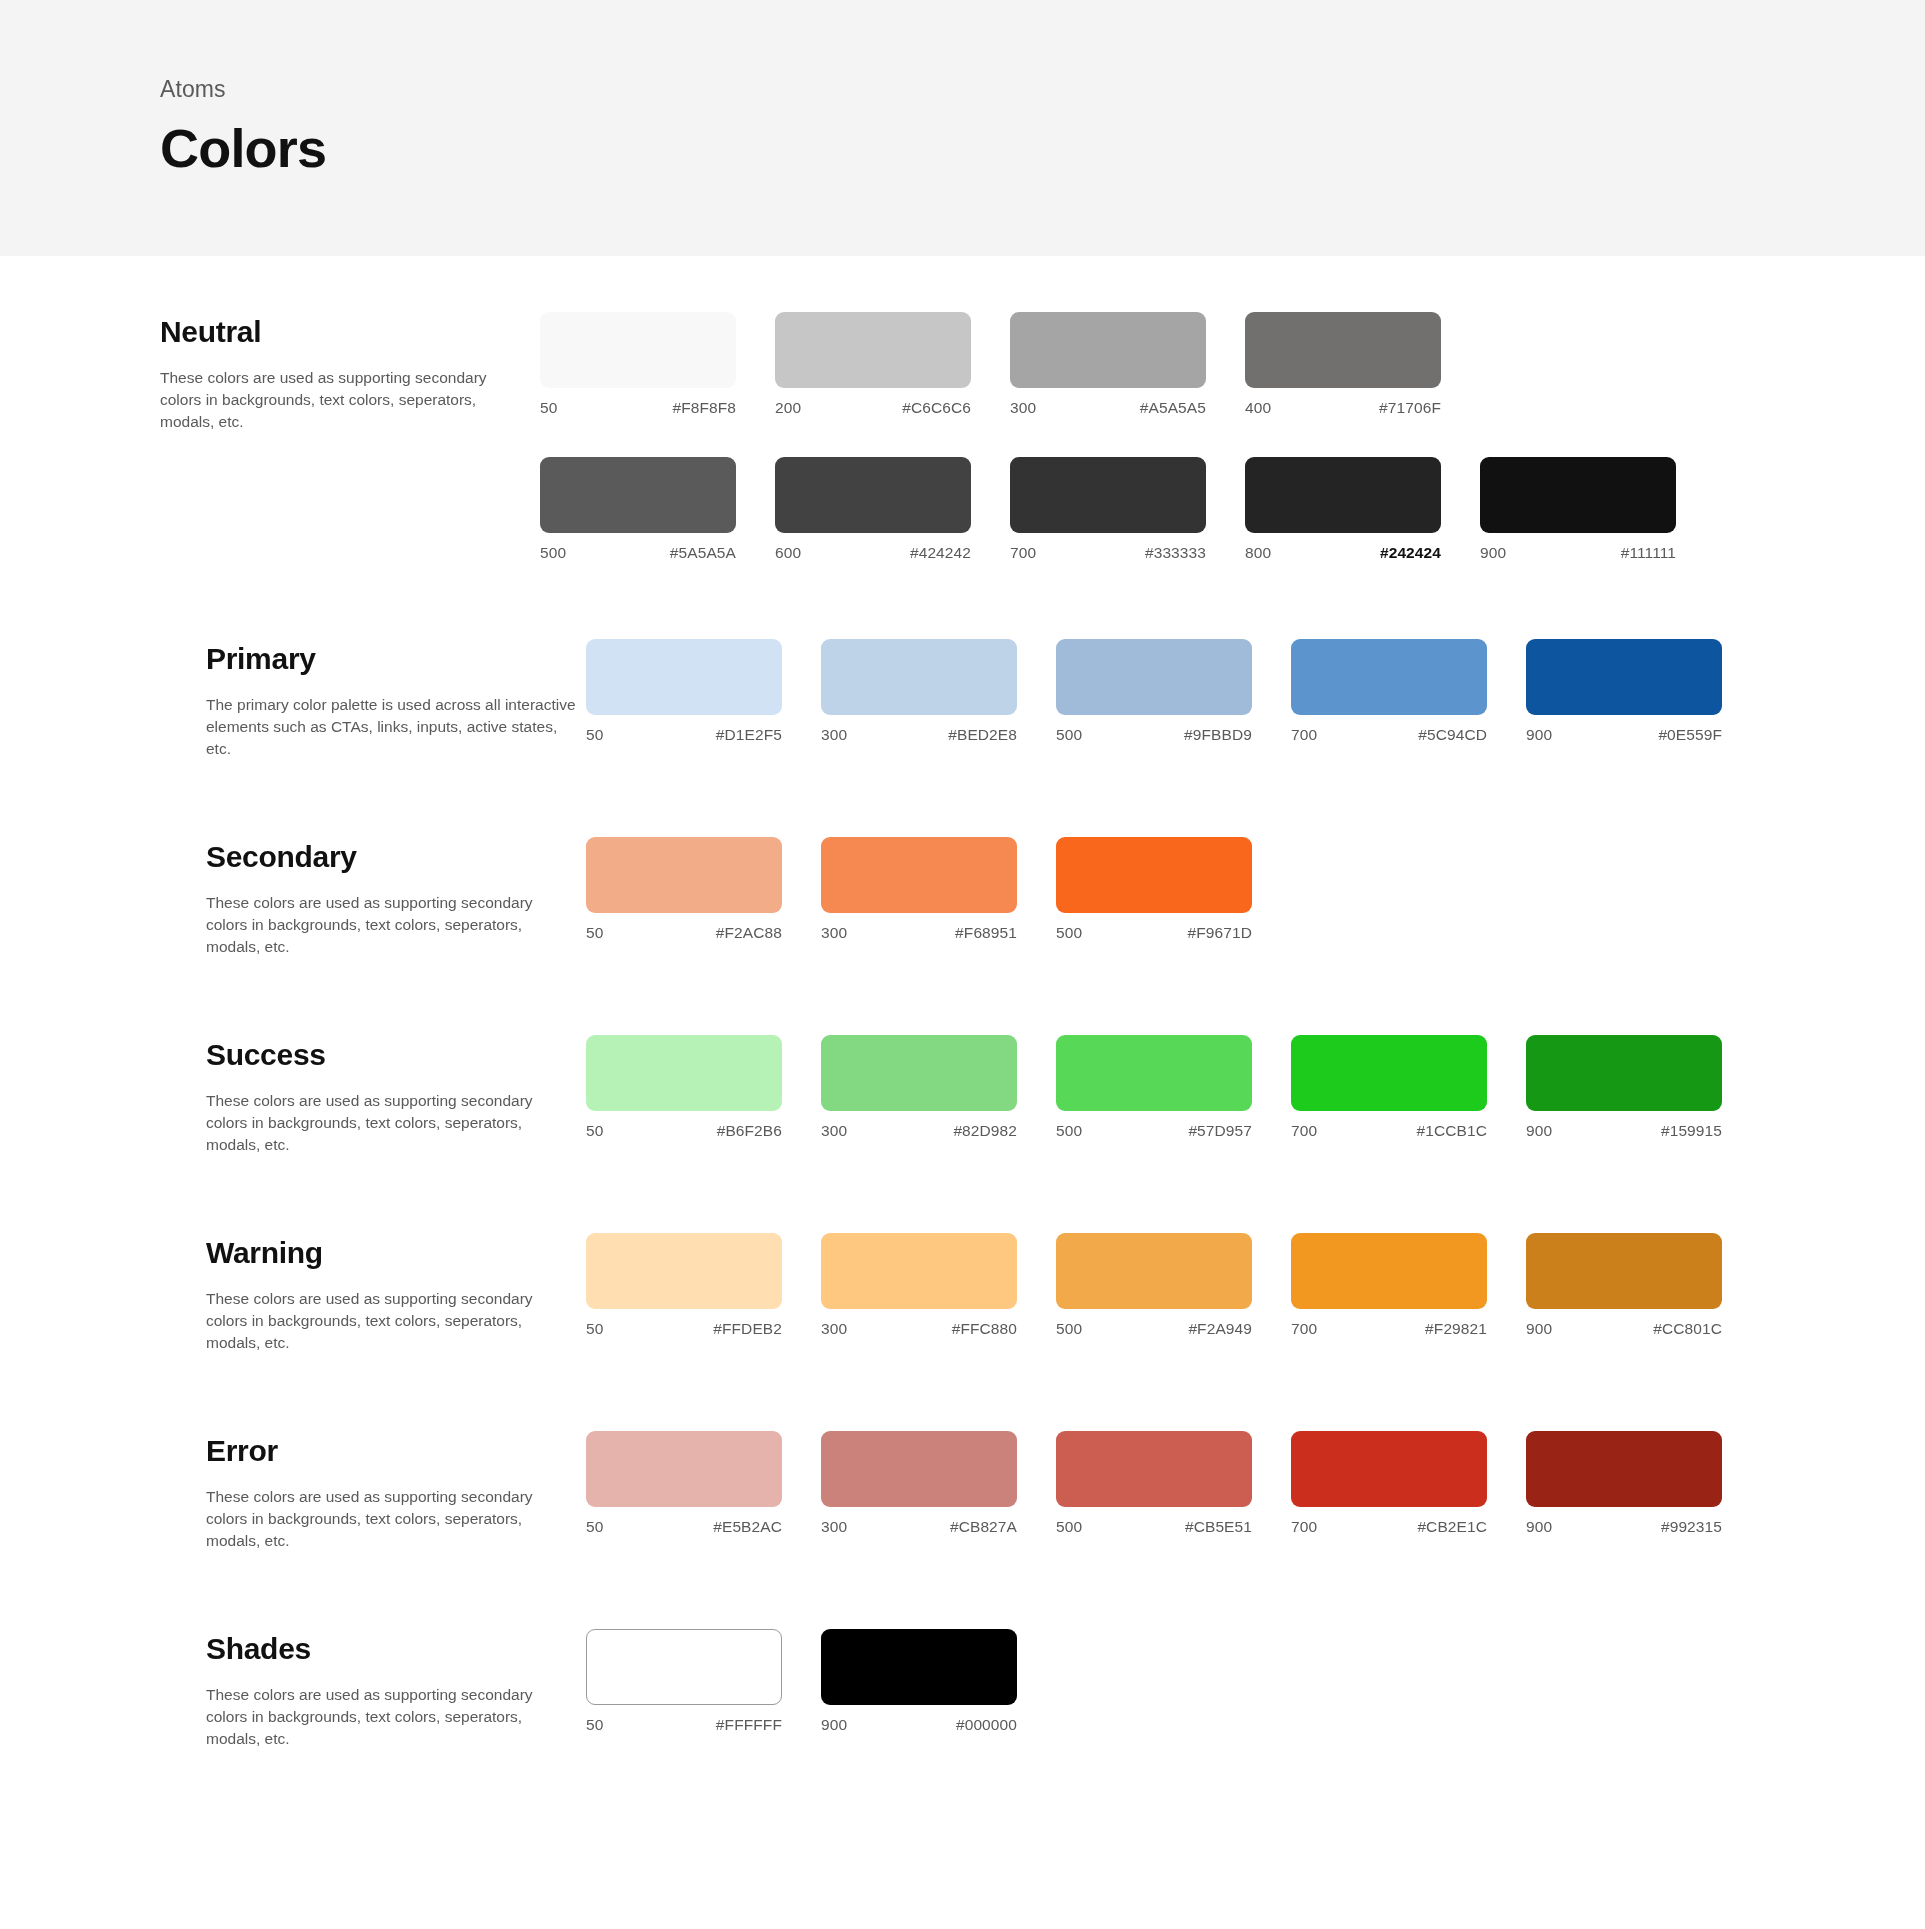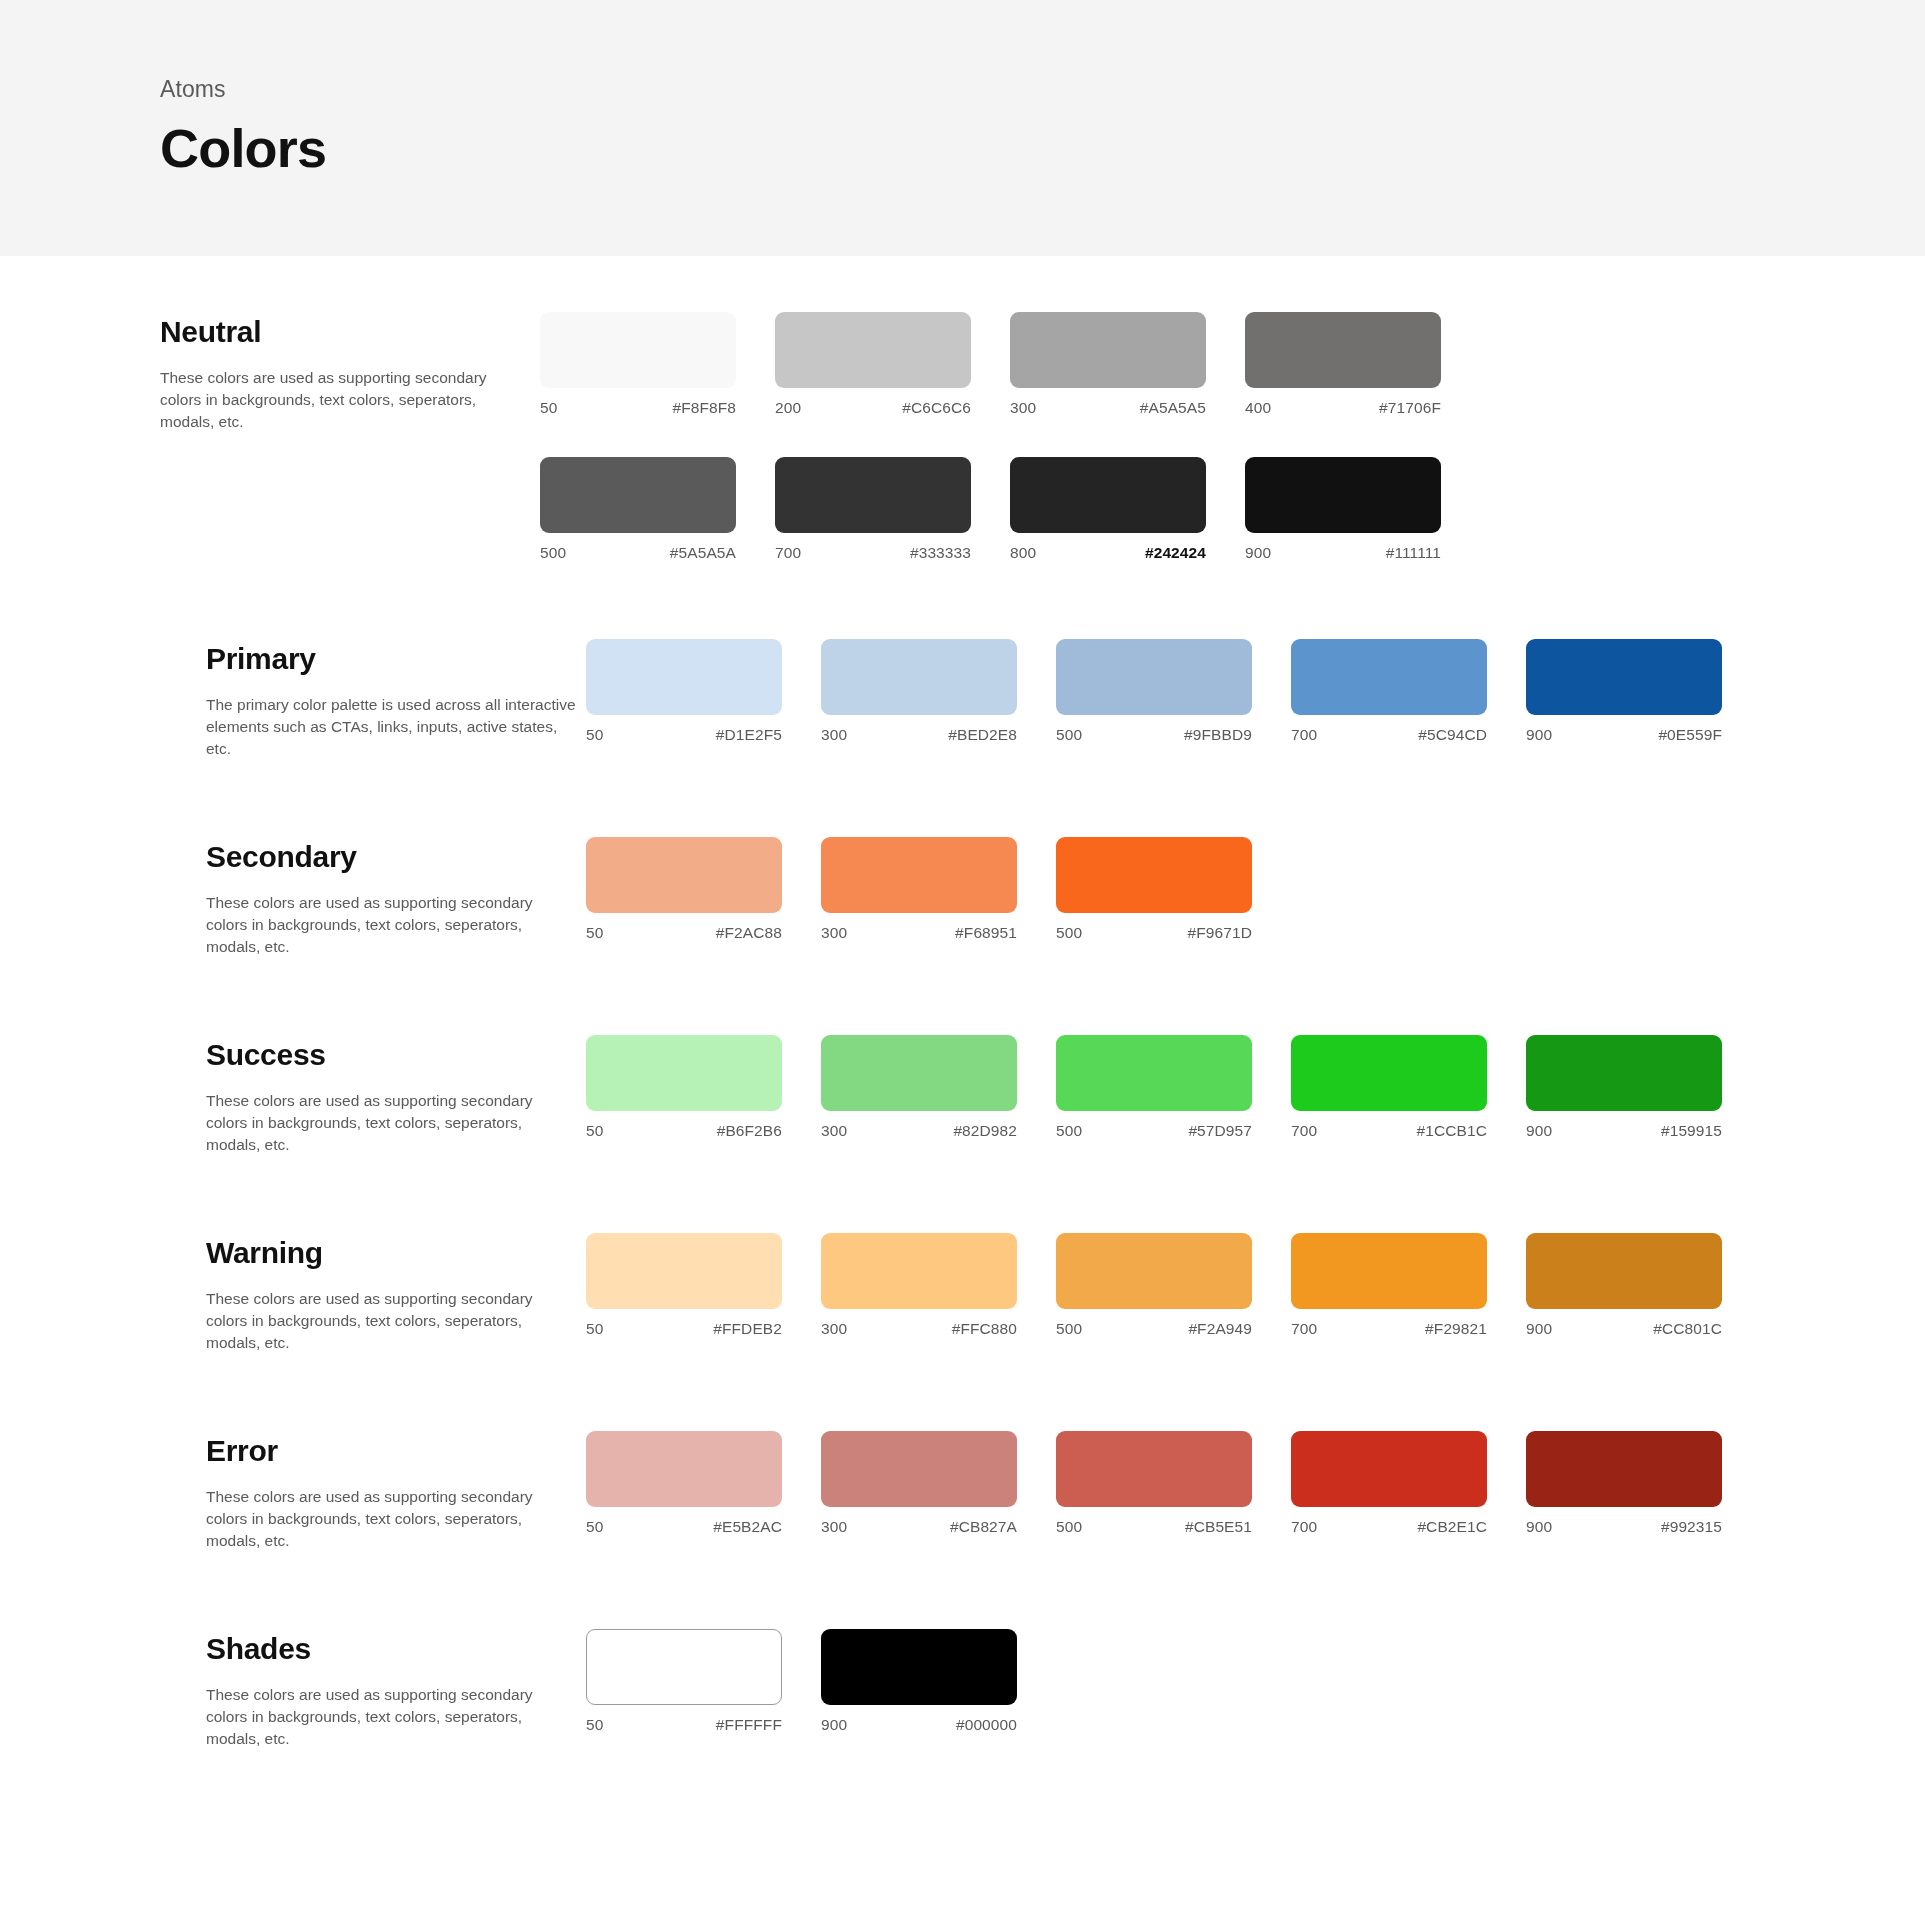--- a/index.html
+++ b/index.html
@@ -163,20 +163,27 @@
           </div>
           <div class="swatch-row">
             <div class="swatch-cell">
               <div class="swatch-chip" style="background: rgb(90, 90, 90);"></div>
               <div class="swatch-meta">
                 <span class="swatch-step">500</span>
                 <span class="swatch-hex">#5A5A5A</span>
               </div>
             </div>
             <div class="swatch-cell">
+              <div class="swatch-chip" style="background: rgb(66, 66, 66);"></div>
+              <div class="swatch-meta">
+                <span class="swatch-step">600</span>
+                <span class="swatch-hex">#424242</span>
+              </div>
+            </div>
+            <div class="swatch-cell">
               <div class="swatch-chip" style="background: rgb(51, 51, 51);"></div>
               <div class="swatch-meta">
                 <span class="swatch-step">700</span>
                 <span class="swatch-hex">#333333</span>
               </div>
             </div>
             <div class="swatch-cell">
               <div class="swatch-chip" style="background: rgb(36, 36, 36);"></div>
               <div class="swatch-meta">
                 <span class="swatch-step">800</span>

